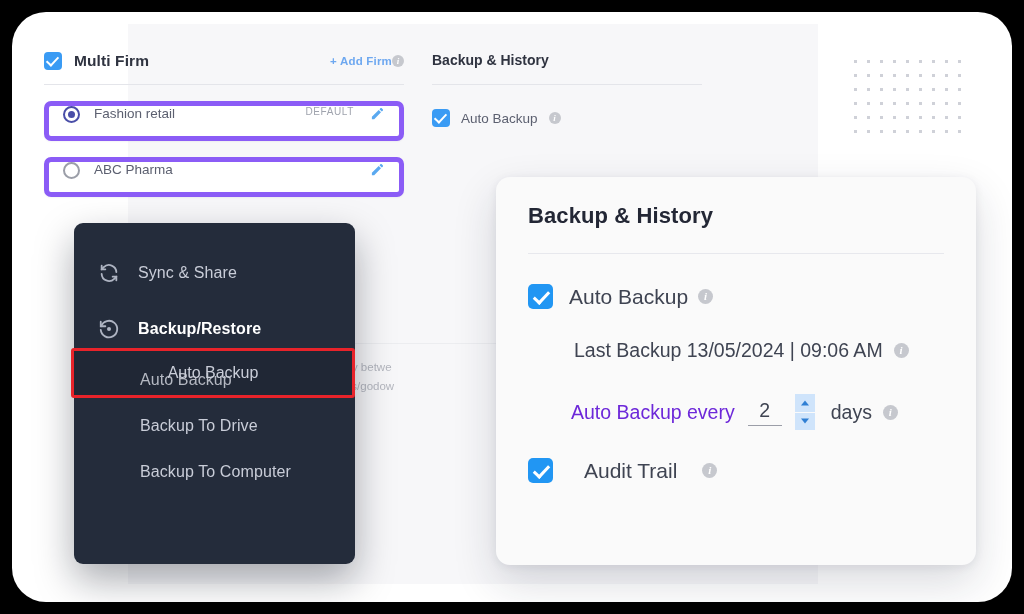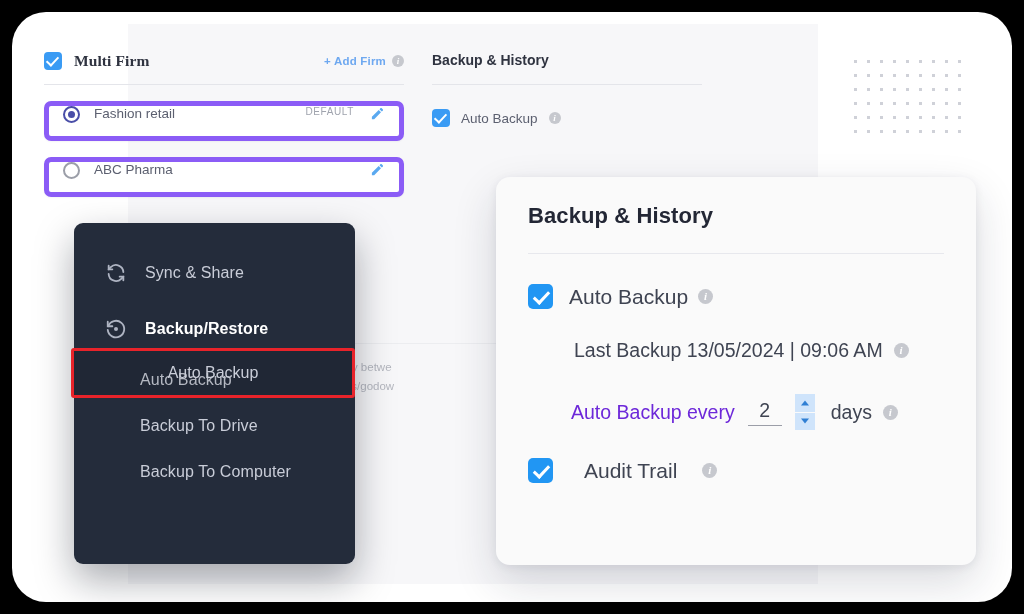--- a/index.html
+++ b/index.html
@@ -37,23 +37,23 @@
     width: 18px; height: 18px; border-radius: 4px;
     background: #3a9bf4; position: relative; flex: none;
   }
   .chk::after {
     content: ""; position: absolute; left: 5px; top: 2px;
     width: 5px; height: 10px;
     border: solid #fff; border-width: 0 2.2px 2.2px 0;
     transform: rotate(43deg);
   }
   .chk-title { font-size: 15.5px; font-weight: bold; color: #2f3340; letter-spacing: .1px; }
-  .head-left { display: flex; align-items: flex-start; gap: 12px; font-family: Liberation Serif, serif; }
+  .head-left { display: flex; align-items: flex-start; gap: 12px; }
   .add-firm { font-size: 11.5px; font-weight: bold; color: #6ea8f0; letter-spacing: .2px; }
-  .head-right { display: flex; align-items: center; gap: 6px; }
+  .head-right { display: flex; align-items: center; gap: 0; }
 
   .info {
     width: 12px; height: 12px; border-radius: 50%;
     background: #c6c8ce; color: #fff; flex: none;
     font-size: 9px; line-height: 12px; text-align: center;
     font-family: "Liberation Serif", serif; font-style: italic; font-weight: bold;
   }
   .info.lg { width: 15px; height: 15px; font-size: 11px; line-height: 15px; }
   .info.faded { background: #dcd0d2; }
 
@@ -115,21 +115,21 @@
   
   .menu {
     position: absolute; left: 62px; top: 211px;
     width: 281px; height: 341px;
     background: #242c3b; border-radius: 9px;
     box-shadow: 0 16px 38px rgba(10,15,30,.35);
     padding-top: 22px;
   }
   .menu-item {
     height: 46px; display: flex; align-items: center;
-    padding-left: 31px; gap: 18px;
+    padding-left: 24px; gap: 18px;
   }
   .menu-item .txt { font-size: 16px; color: #c9cdd8; letter-spacing: .1px; }
   .menu-item.bold .txt { color: #ffffff; font-weight: bold; }
   .menu-item.head { height: 56px; }
   .menu-item.sub { padding-left: 66px; }
   .menu-icon { width: 22px; height: 22px; flex: none; }
   .highlight {
     position: absolute; left: -3px; top: 125px;
     width: 284px; height: 50px;
     border: 3px solid #e8232a; border-radius: 3px;

